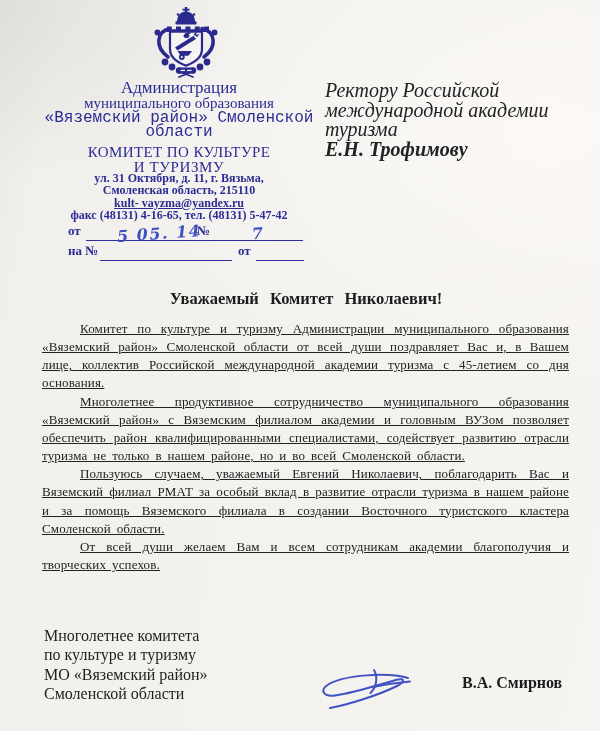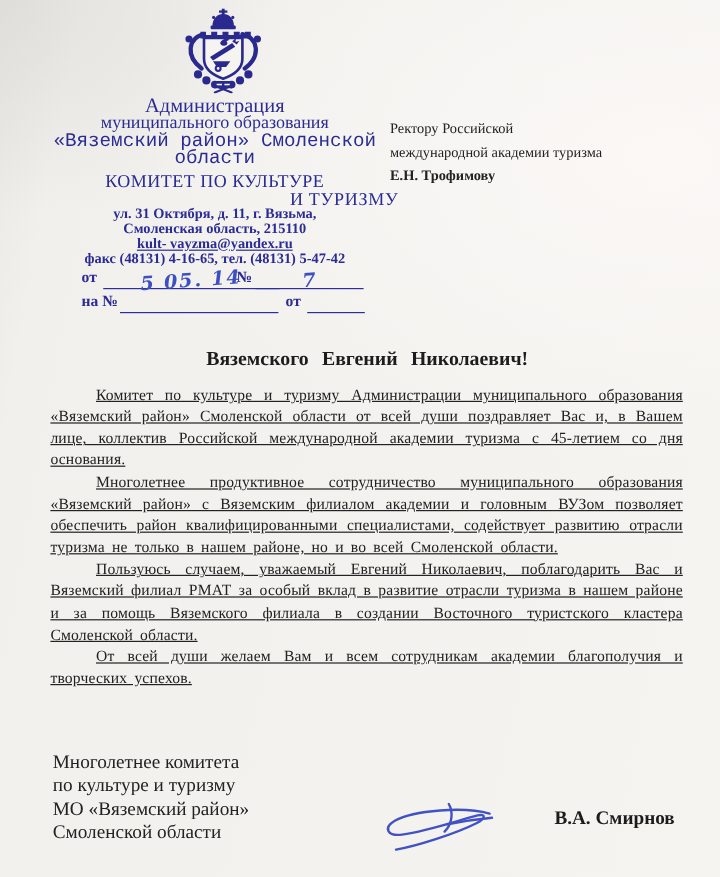--- a/index.html
+++ b/index.html
@@ -19,43 +19,43 @@
   
   .emblem{position:absolute;left:148px;top:7px;width:76px;height:71px;}
   .org{
     position:absolute;left:26px;top:80px;width:306px;text-align:center;
     color:#2b2b94;
   }
   .org-l1{font-size:17px;line-height:15px;}
   .org-l2{font-size:15px;line-height:14px;margin-top:1px;}
   .org-l3{font-size:16px;line-height:14px;margin-top:1px;font-family:Liberation Mono, monospace;}
   .org-l4{font-size:15px;line-height:15px;margin-top:6px;letter-spacing:.4px;}
-  .org-l5{font-size:15px;line-height:14px;letter-spacing:.6px;text-align:right;}
+  .org-l5{font-size:15px;line-height:14px;letter-spacing:.6px;}
   .addr{
     position:absolute;left:26px;top:172px;width:306px;text-align:center;
     color:#2b2b94;font-weight:bold;font-size:12px;line-height:12.4px;
   }
   .addr .email{text-decoration:underline;}
   
   .ref-label{
     position:absolute;color:#2b2b94;font-weight:bold;font-size:13px;line-height:14px;text-align:right;
   }
   .ref-line{
     position:absolute;border-bottom:1.2px solid #2e2e9a;height:15px;text-align:center;
   }
   .hand{
     font-family:"DejaVu Serif", serif;font-style:italic;
     color:#3d50c3;font-size:16px;letter-spacing:1.5px;
     display:inline-block;transform:rotate(-4deg) translateY(-1px);
     font-weight:bold;
   }
   
   .addressee{
-    position:absolute;left:325px;top:98px;width:262px;
-    font-size:12px;line-height:19.5px;color:#222;
+    position:absolute;left:325px;top:81px;width:262px;
+    font-size:20px;line-height:19.5px;color:#222;font-style:italic;
   }
   .addressee .to-name{font-weight:bold;}
   
   .salutation{
     position:absolute;left:42px;top:289px;width:528px;text-align:center;
     font-weight:bold;font-size:16.5px;word-spacing:7px;color:#1c1c1c;
   }
   .body-text{
     position:absolute;left:42px;top:320px;width:527px;
     font-size:13px;line-height:18.15px;text-align:justify;
@@ -154,21 +154,21 @@
   <span class="ref-line" style="left:100px;top:245px;width:132px"></span>
   <span class="ref-label" style="left:238px;top:244px">от</span>
   <span class="ref-line" style="left:256px;top:245px;width:48px"></span>
 
   <div class="addressee">
     <div>Ректору Российской</div>
     <div>международной академии туризма</div>
     <div class="to-name">Е.Н. Трофимову</div>
   </div>
 
-  <div class="salutation">Вяземского  Евгений  Николаевич!</div>
+  <div class="salutation">Уважаемый  Комитет  Николаевич!</div>
 
   <div class="body-text">
     <p>Комитет по культуре и туризму Администрации муниципального образования «Вяземский район» Смоленской области от всей души поздравляет Вас  и, в Вашем лице, коллектив Российской международной академии туризма с  45-летием со дня основания.</p>
     <p>Многолетнее продуктивное  сотрудничество муниципального образования «Вяземский район» с Вяземским филиалом  академии и головным ВУЗом позволяет обеспечить  район квалифицированными специалистами, содействует развитию  отрасли туризма не только в нашем районе, но и во всей Смоленской области.</p>
     <p>Пользуюсь случаем, уважаемый Евгений Николаевич, поблагодарить Вас и Вяземский филиал РМАТ за особый вклад в развитие отрасли туризма в нашем районе и за помощь Вяземского филиала в создании Восточного туристского кластера Смоленской области.</p>
     <p>От всей души желаем Вам и всем сотрудникам академии благополучия и творческих успехов.</p>
   </div>
 
   <div class="sign-block">
     <div>Многолетнее комитета</div>

